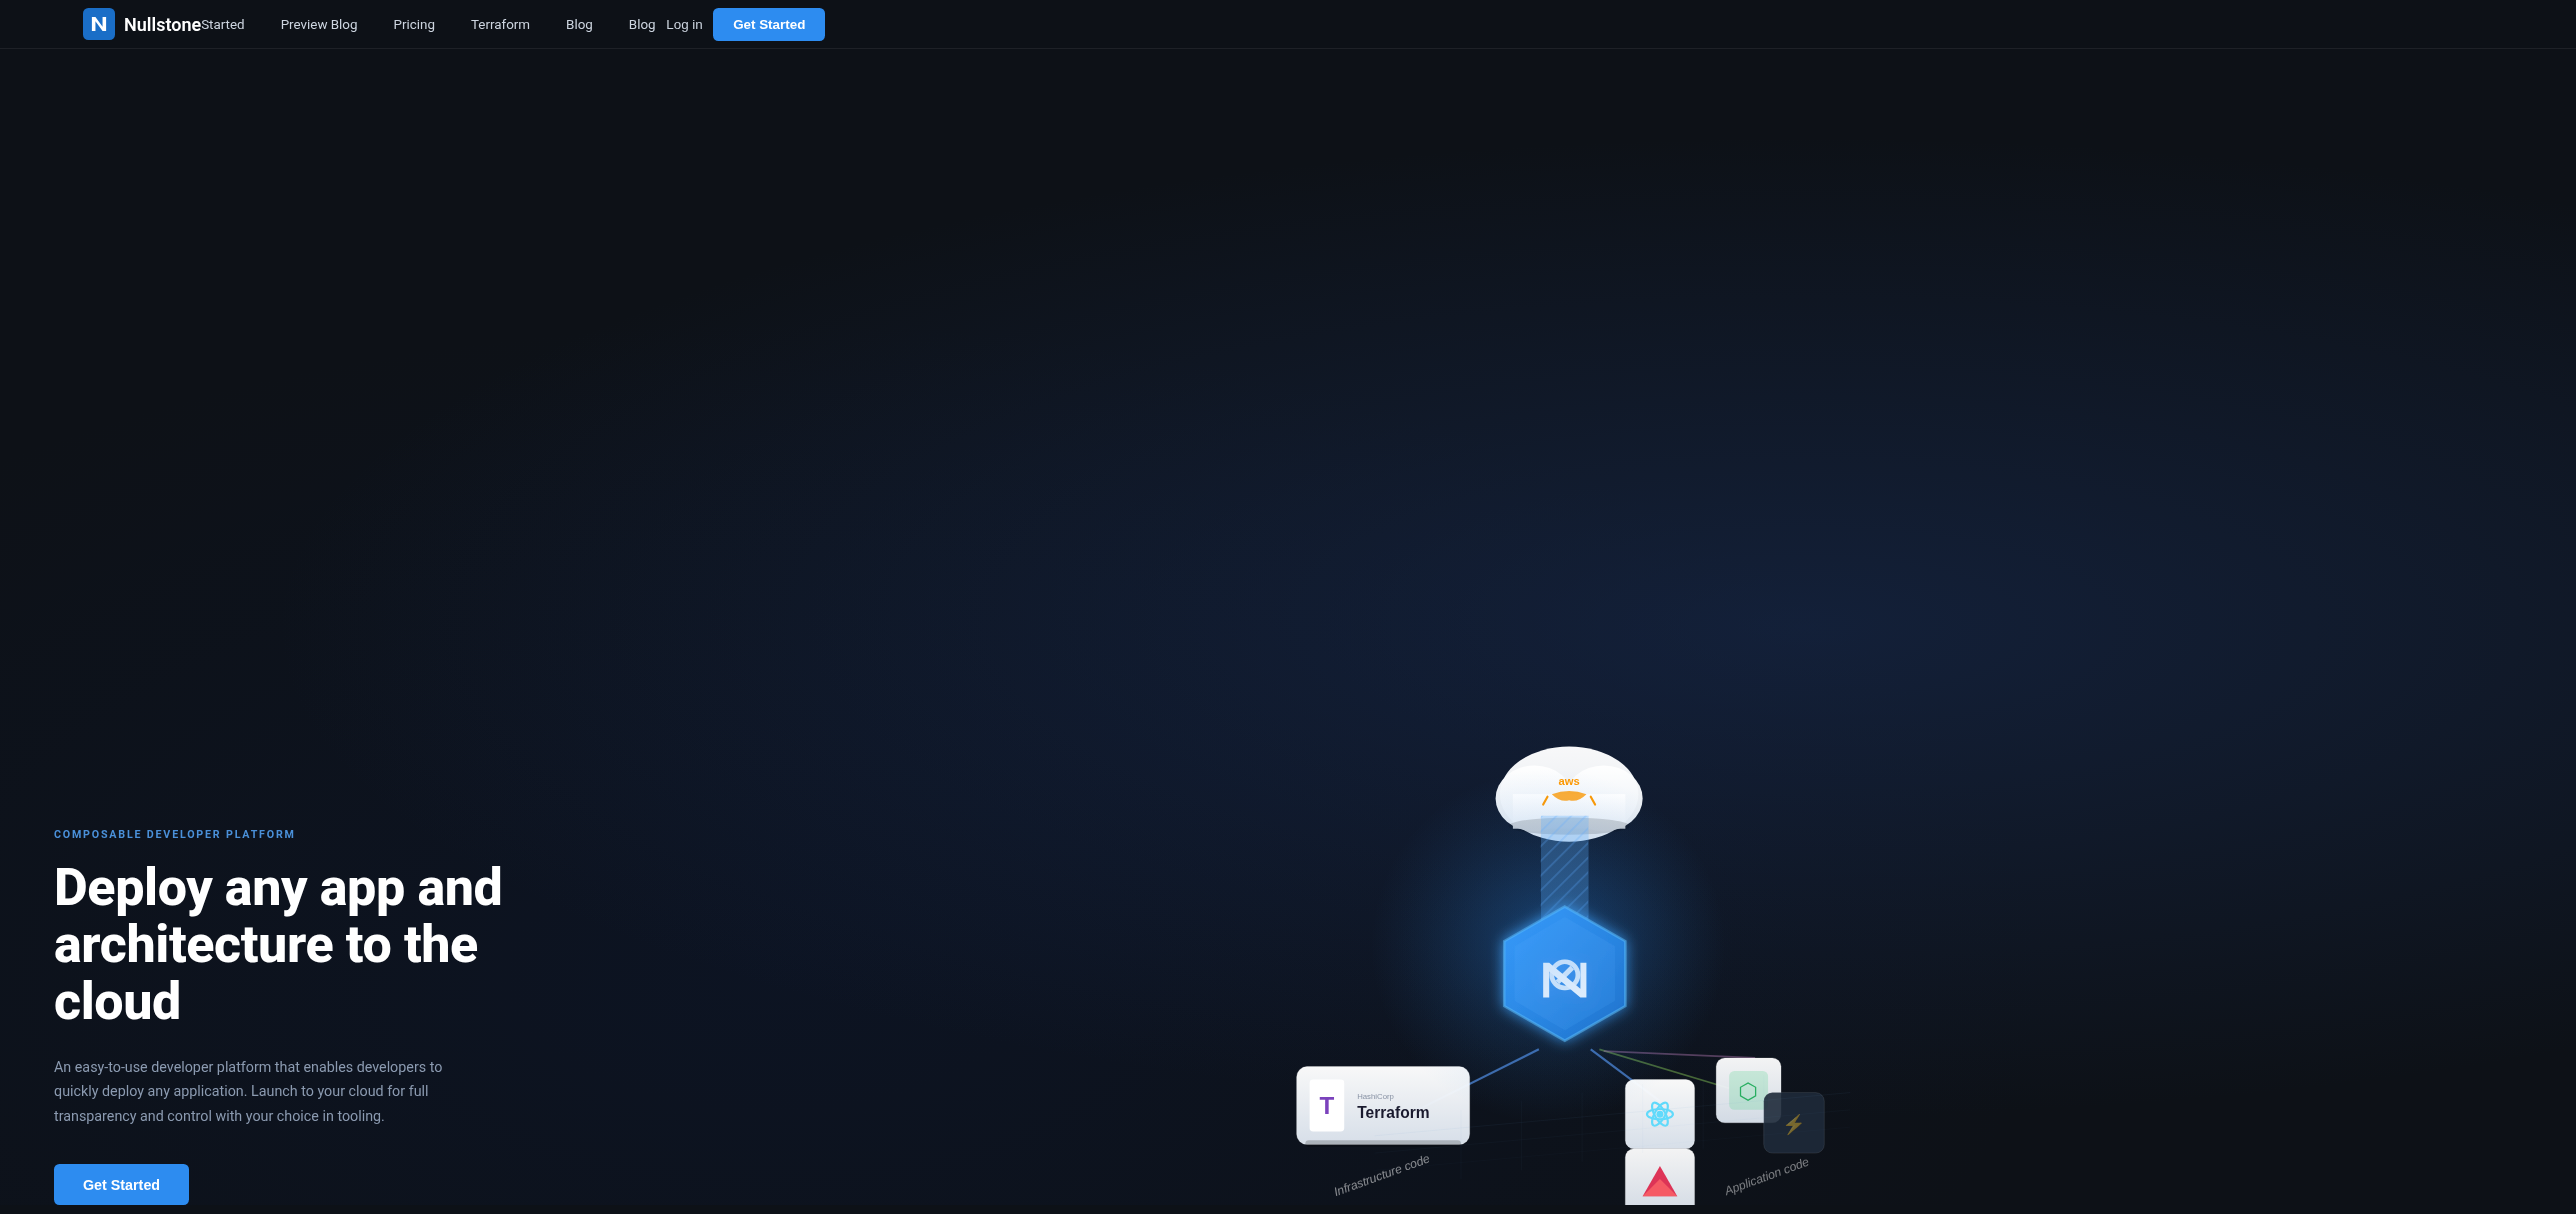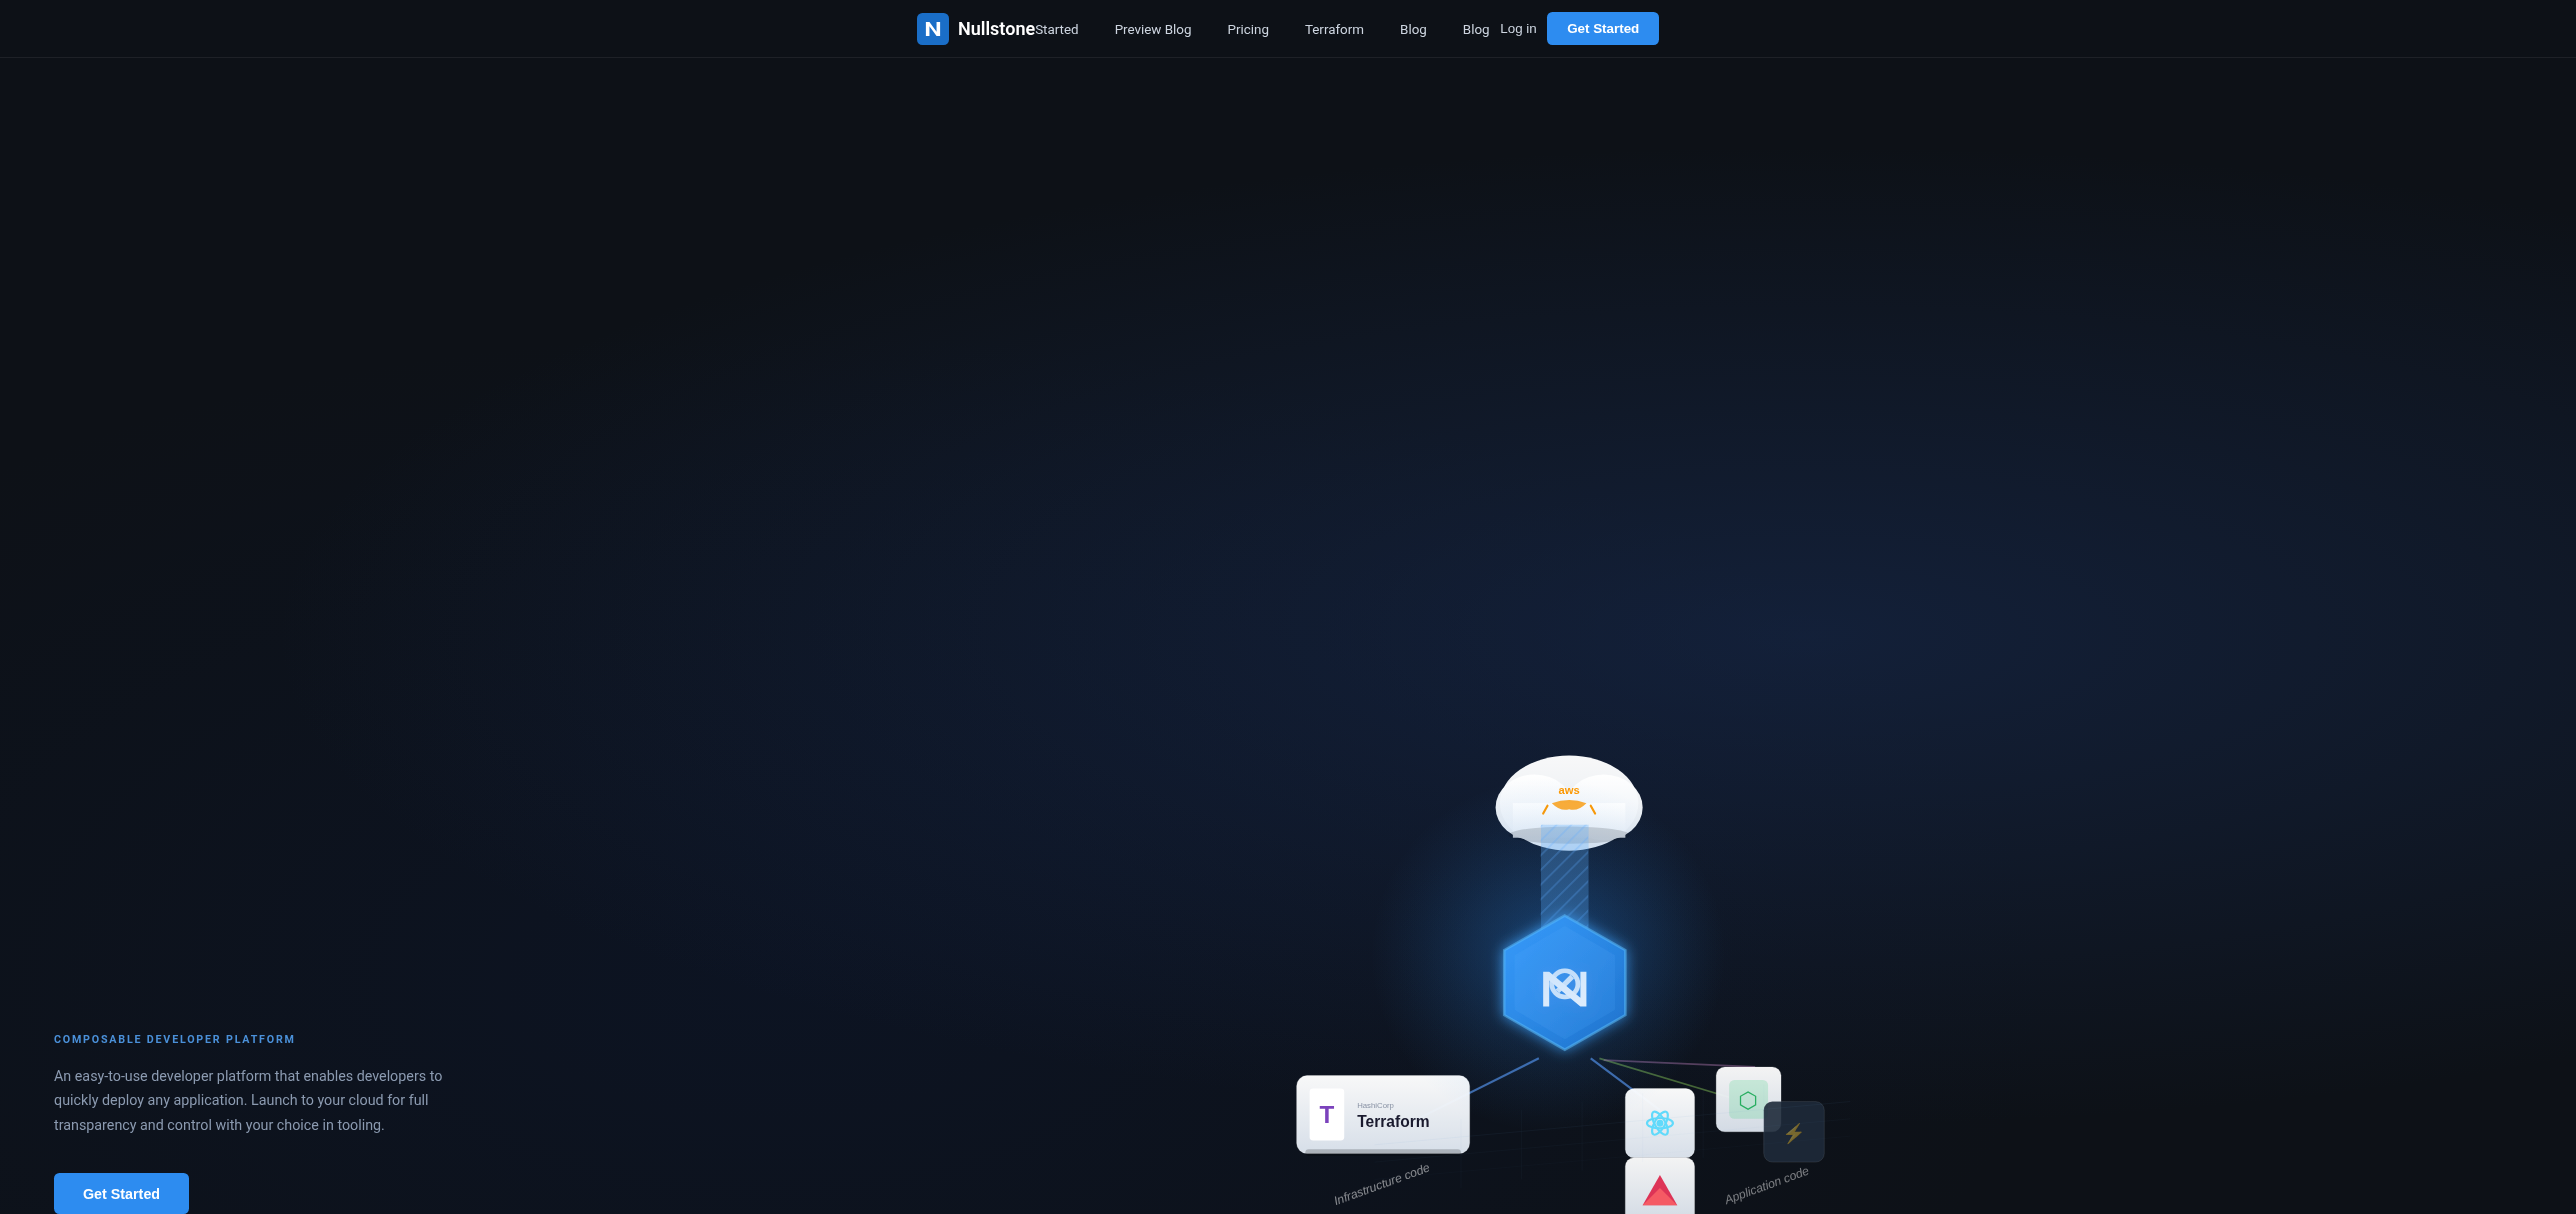--- a/index.html
+++ b/index.html
@@ -8,23 +8,23 @@
       font-family: -apple-system, BlinkMacSystemFont, 'Segoe UI', Roboto, sans-serif;
       color: #fff;
       min-height: 100vh;
       overflow-x: hidden;
     }
 
     
     nav {
       display: flex;
       align-items: center;
-      justify-content: center;
+      justify-content: flex-start;
       padding: 0 83px;
-      height: 58px;
+      height: 49px;
       background-color: #0d1117;
       border-bottom: 0.9px solid rgba(255,255,255,0.07);
       position: relative;
       z-index: 10;
     }
 
     .nav-logo {
       display: flex;
       align-items: center;
       gap: 9px;
@@ -193,20 +193,25 @@
 
   <div class="nav-actions">
     <button class="btn-login">Log in</button>
     <button class="btn-get-started">Get Started</button>
   </div>
 </nav>
 
 <section class="hero">
   <div class="hero-content">
     <p class="hero-eyebrow">COMPOSABLE DEVELOPER PLATFORM</p>
+    <h1 class="hero-title">
+      <span>Deploy any app and</span><br>
+      <span>architecture to the</span><br>
+      <span>cloud</span>
+    </h1>
     <p class="hero-description">An easy-to-use developer platform that enables developers to quickly deploy any application. Launch to your cloud for full transparency and control with your choice in tooling.</p>
     <button class="btn-hero">Get Started</button>
   </div>
 
   <div class="hero-illustration">
     <div class="hero-glow"></div>
     <svg class="hero-svg" viewBox="0 0 700 600" xmlns="http://www.w3.org/2000/svg">
       <defs>
         <filter id="glow" x="-50%" y="-50%" width="200%" height="200%">
           <feGaussianBlur stdDeviation="8" result="blur"></feGaussianBlur>

